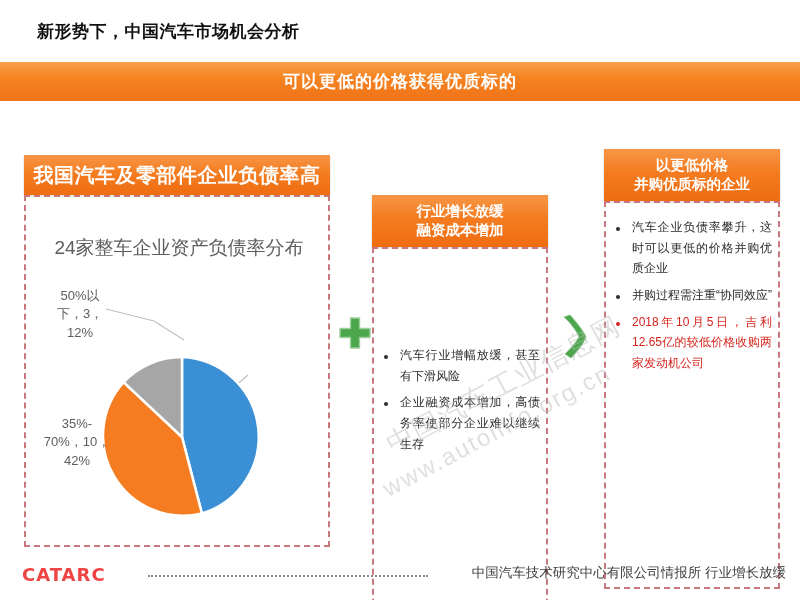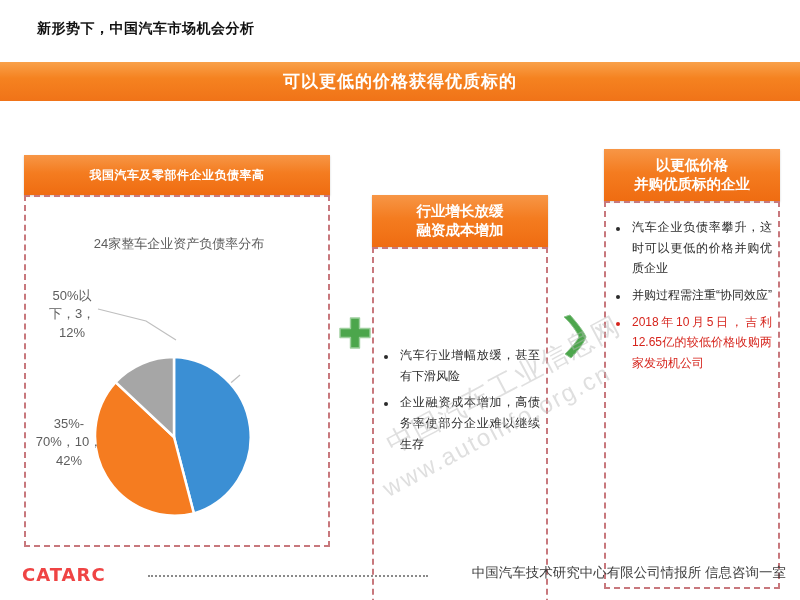--- a/index.html
+++ b/index.html
@@ -21,21 +21,21 @@
     position: absolute;
     inset: 0;
     background: #ffffff;
   }
 
   
   #page-title {
     position: absolute;
     left: 37px;
     top: 20px;
-    font-size: 14px;
+    font-size: 17px;
     font-weight: bold;
     letter-spacing: 0.5px;
     color: #111111;
     white-space: nowrap;
   }
 
   
   #subtitle-banner {
     position: absolute;
     left: 0;
@@ -72,21 +72,21 @@
   .panel-body {
     border: 2px dashed #c8787d;
     box-sizing: border-box;
     background: transparent;
   }
 
   
   #panel-debt { left: 24px; top: 155px; width: 306px; }
   #panel-debt .panel-header {
     width: 306px; height: 40px;
-    font-size: 12px; letter-spacing: 0.5px;
+    font-size: 20px; letter-spacing: 0.5px;
   }
   #panel-debt .panel-body {
     width: 306px; height: 352px;
     position: relative;
   }
 
   
   #panel-growth { left: 372px; top: 149px; width: 176px; }
   #panel-growth .panel-header {
     width: 176px; height: 52px;
@@ -147,26 +147,26 @@
     background: #d6241c;
   }
 
   
   #chart-title {
     position: absolute;
     left: 0;
     top: 38px;
     width: 306px;
     text-align: center;
-    font-size: 13px;
+    font-size: 19px;
     color: #5d5d5d;
   }
   #pie-wrap {
     position: absolute;
-    left: 0;
+    left: 8px;
     top: 0;
     width: 306px;
     height: 352px;
   }
   .pie-label {
     position: absolute;
     font-size: 13px;
     color: #5d5d5d;
     line-height: 1.42;
     text-align: center;
@@ -330,16 +330,16 @@
   </div>
 
   <div id="watermark">
     <span class="wm-text wm-cn">中国汽车工业信息网</span>
     <span class="wm-text wm-url">www.autoinfo.org.cn</span>
   </div>
 
   <div id="footer">
     <div id="footer-logo">CATARC</div>
     <div id="footer-rule"></div>
-    <div id="footer-text">中国汽车技术研究中心有限公司情报所  信息咨询一室</div>
+    <div id="footer-text">中国汽车技术研究中心有限公司情报所  行业增长放缓</div>
   </div>
 
 </div>
 
 </body></html>

